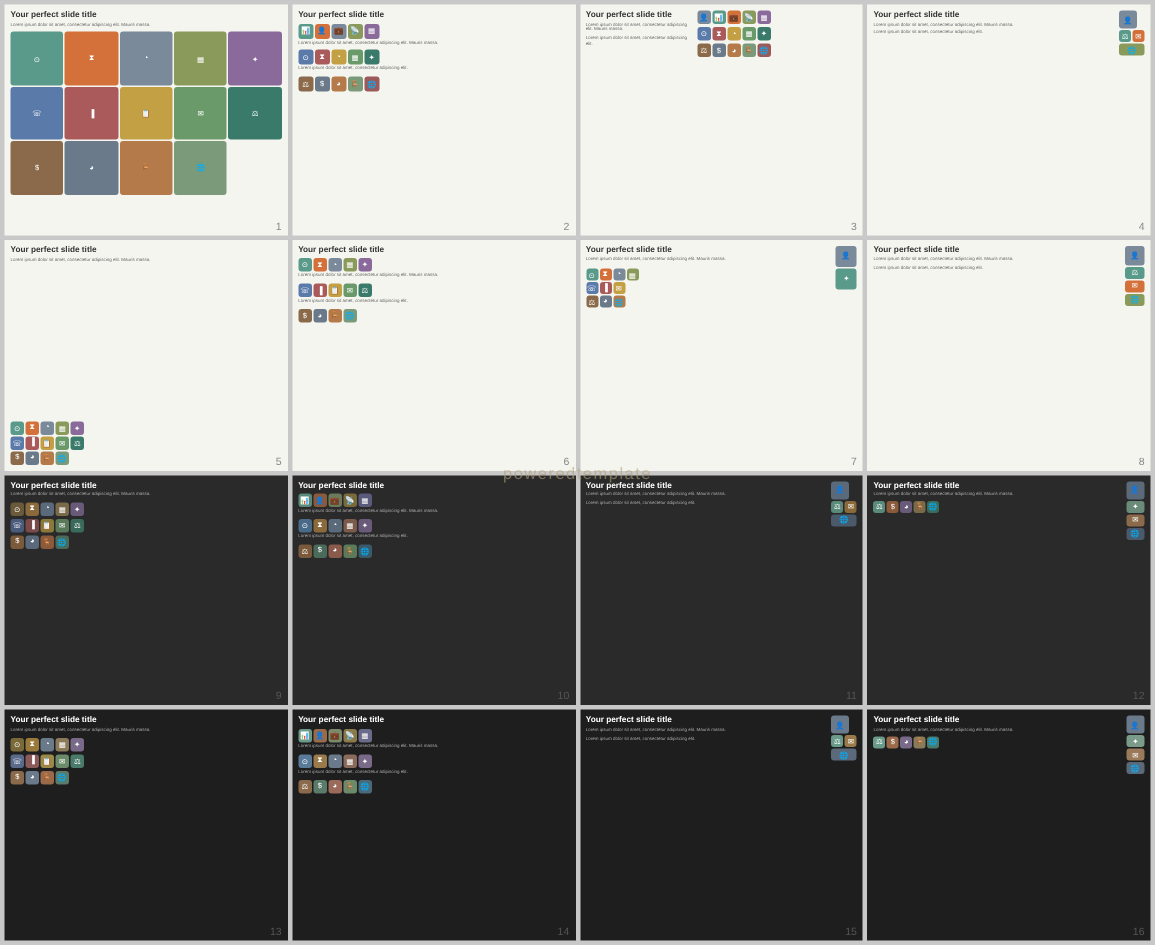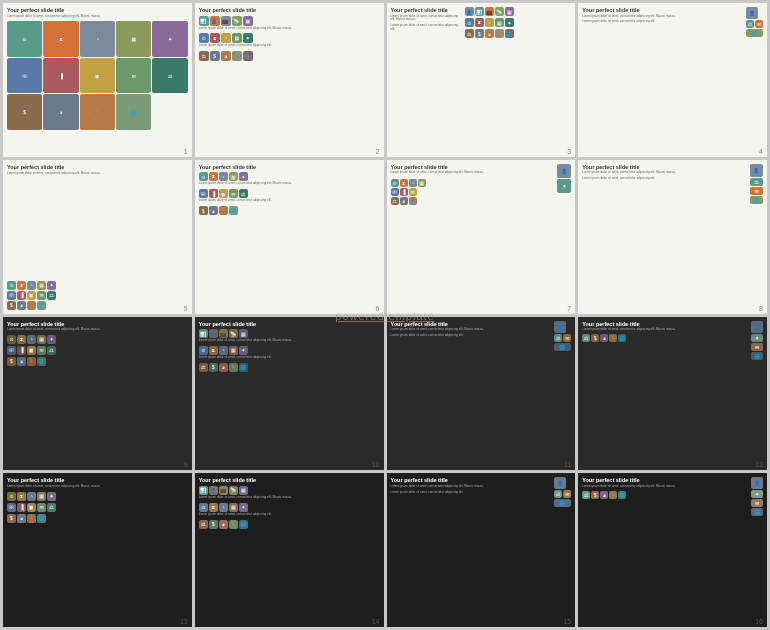--- a/index.html
+++ b/index.html
@@ -134,21 +134,20 @@
       font-style: italic;
     }
 
     .watermark-text {
       font-size: 11px;
       color: rgba(180, 160, 120, 0.6);
       letter-spacing: 1px;
       font-family: Arial, sans-serif;
       text-transform: lowercase;
       margin-top: 2px;
-      text-decoration: underline;
     }
 
     .slide-layout-split {
       display: flex;
       gap: 2px;
       flex: 1;
     }
 
     .left-panel {
       width: 40%;

